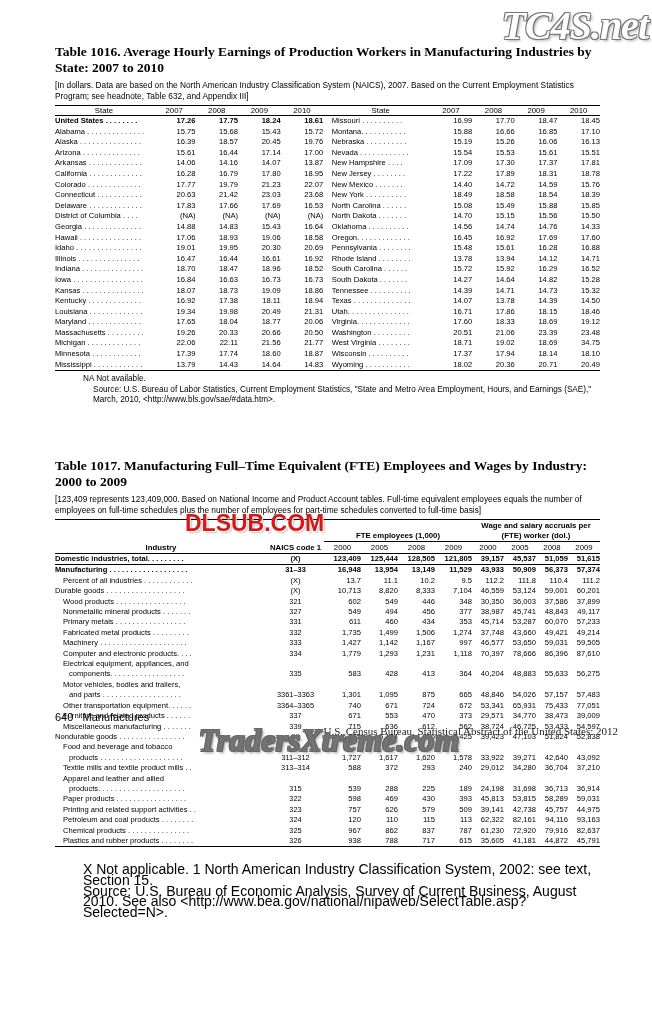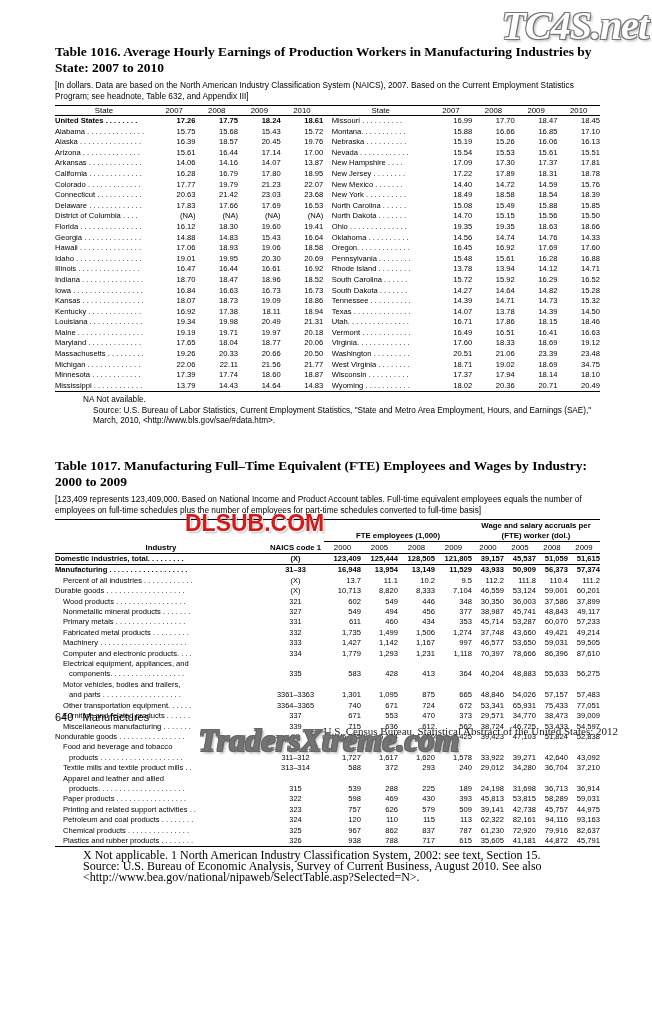--- a/index.html
+++ b/index.html
@@ -183,24 +183,24 @@
   td.code {
     text-align: center;
     font-size: 7.4px;
   }
   td.v {
     text-align: right;
     padding-right: 4px;
   }
 
   .footer-note {
-    font-family: Liberation Serif, serif;
-    font-size: 12px;
+    font-family: Liberation Sans, sans-serif;
+    font-size: 14px;
     line-height: 10.6px;
-    margin-top: 3px;
+    margin-top: 17px;
     padding-left: 28px;
   }
 
   .pagefoot {
     position: absolute;
     left: 55px;
     bottom: 42px;
     font-family: "Liberation Sans", sans-serif;
     font-size: 11px;
   }
@@ -368,33 +368,20 @@
             <td class="num">(NA)</td>
             <td class="num">(NA)</td>
             <td class="sep"></td>
             <td class="lbl">North Dakota . . . . . . .</td>
             <td class="num">14.70</td>
             <td class="num">15.15</td>
             <td class="num">15.56</td>
             <td class="num">15.50</td>
           </tr>
           <tr class="earn">
-            <td class="lbl">Florida . . . . . . . . . . . . . . .</td>
-            <td class="num">16.12</td>
-            <td class="num">18.30</td>
-            <td class="num">19.60</td>
-            <td class="num">19.41</td>
-            <td class="sep"></td>
-            <td class="lbl">Ohio . . . . . . . . . . . . . .</td>
-            <td class="num">19.35</td>
-            <td class="num">19.35</td>
-            <td class="num">18.63</td>
-            <td class="num">18.66</td>
-          </tr>
-          <tr class="earn">
             <td class="lbl">Georgia . . . . . . . . . . . . . .</td>
             <td class="num">14.88</td>
             <td class="num">14.83</td>
             <td class="num">15.43</td>
             <td class="num">16.64</td>
             <td class="sep"></td>
             <td class="lbl">Oklahoma . . . . . . . . . .</td>
             <td class="num">14.56</td>
             <td class="num">14.74</td>
             <td class="num">14.76</td>
@@ -496,33 +483,20 @@
             <td class="num">19.34</td>
             <td class="num">19.98</td>
             <td class="num">20.49</td>
             <td class="num">21.31</td>
             <td class="sep"></td>
             <td class="lbl">Utah. . . . . . . . . . . . . . .</td>
             <td class="num">16.71</td>
             <td class="num">17.86</td>
             <td class="num">18.15</td>
             <td class="num">18.46</td>
-          </tr>
-          <tr class="earn">
-            <td class="lbl">Maine . . . . . . . . . . . . . . . .</td>
-            <td class="num">19.19</td>
-            <td class="num">19.71</td>
-            <td class="num">19.97</td>
-            <td class="num">20.18</td>
-            <td class="sep"></td>
-            <td class="lbl">Vermont . . . . . . . . . . . .</td>
-            <td class="num">16.49</td>
-            <td class="num">16.51</td>
-            <td class="num">16.41</td>
-            <td class="num">16.63</td>
           </tr>
           <tr class="earn">
             <td class="lbl">Maryland . . . . . . . . . . . . .</td>
             <td class="num">17.65</td>
             <td class="num">18.04</td>
             <td class="num">18.77</td>
             <td class="num">20.06</td>
             <td class="sep"></td>
             <td class="lbl">Virginia. . . . . . . . . . . . .</td>
             <td class="num">17.60</td>

